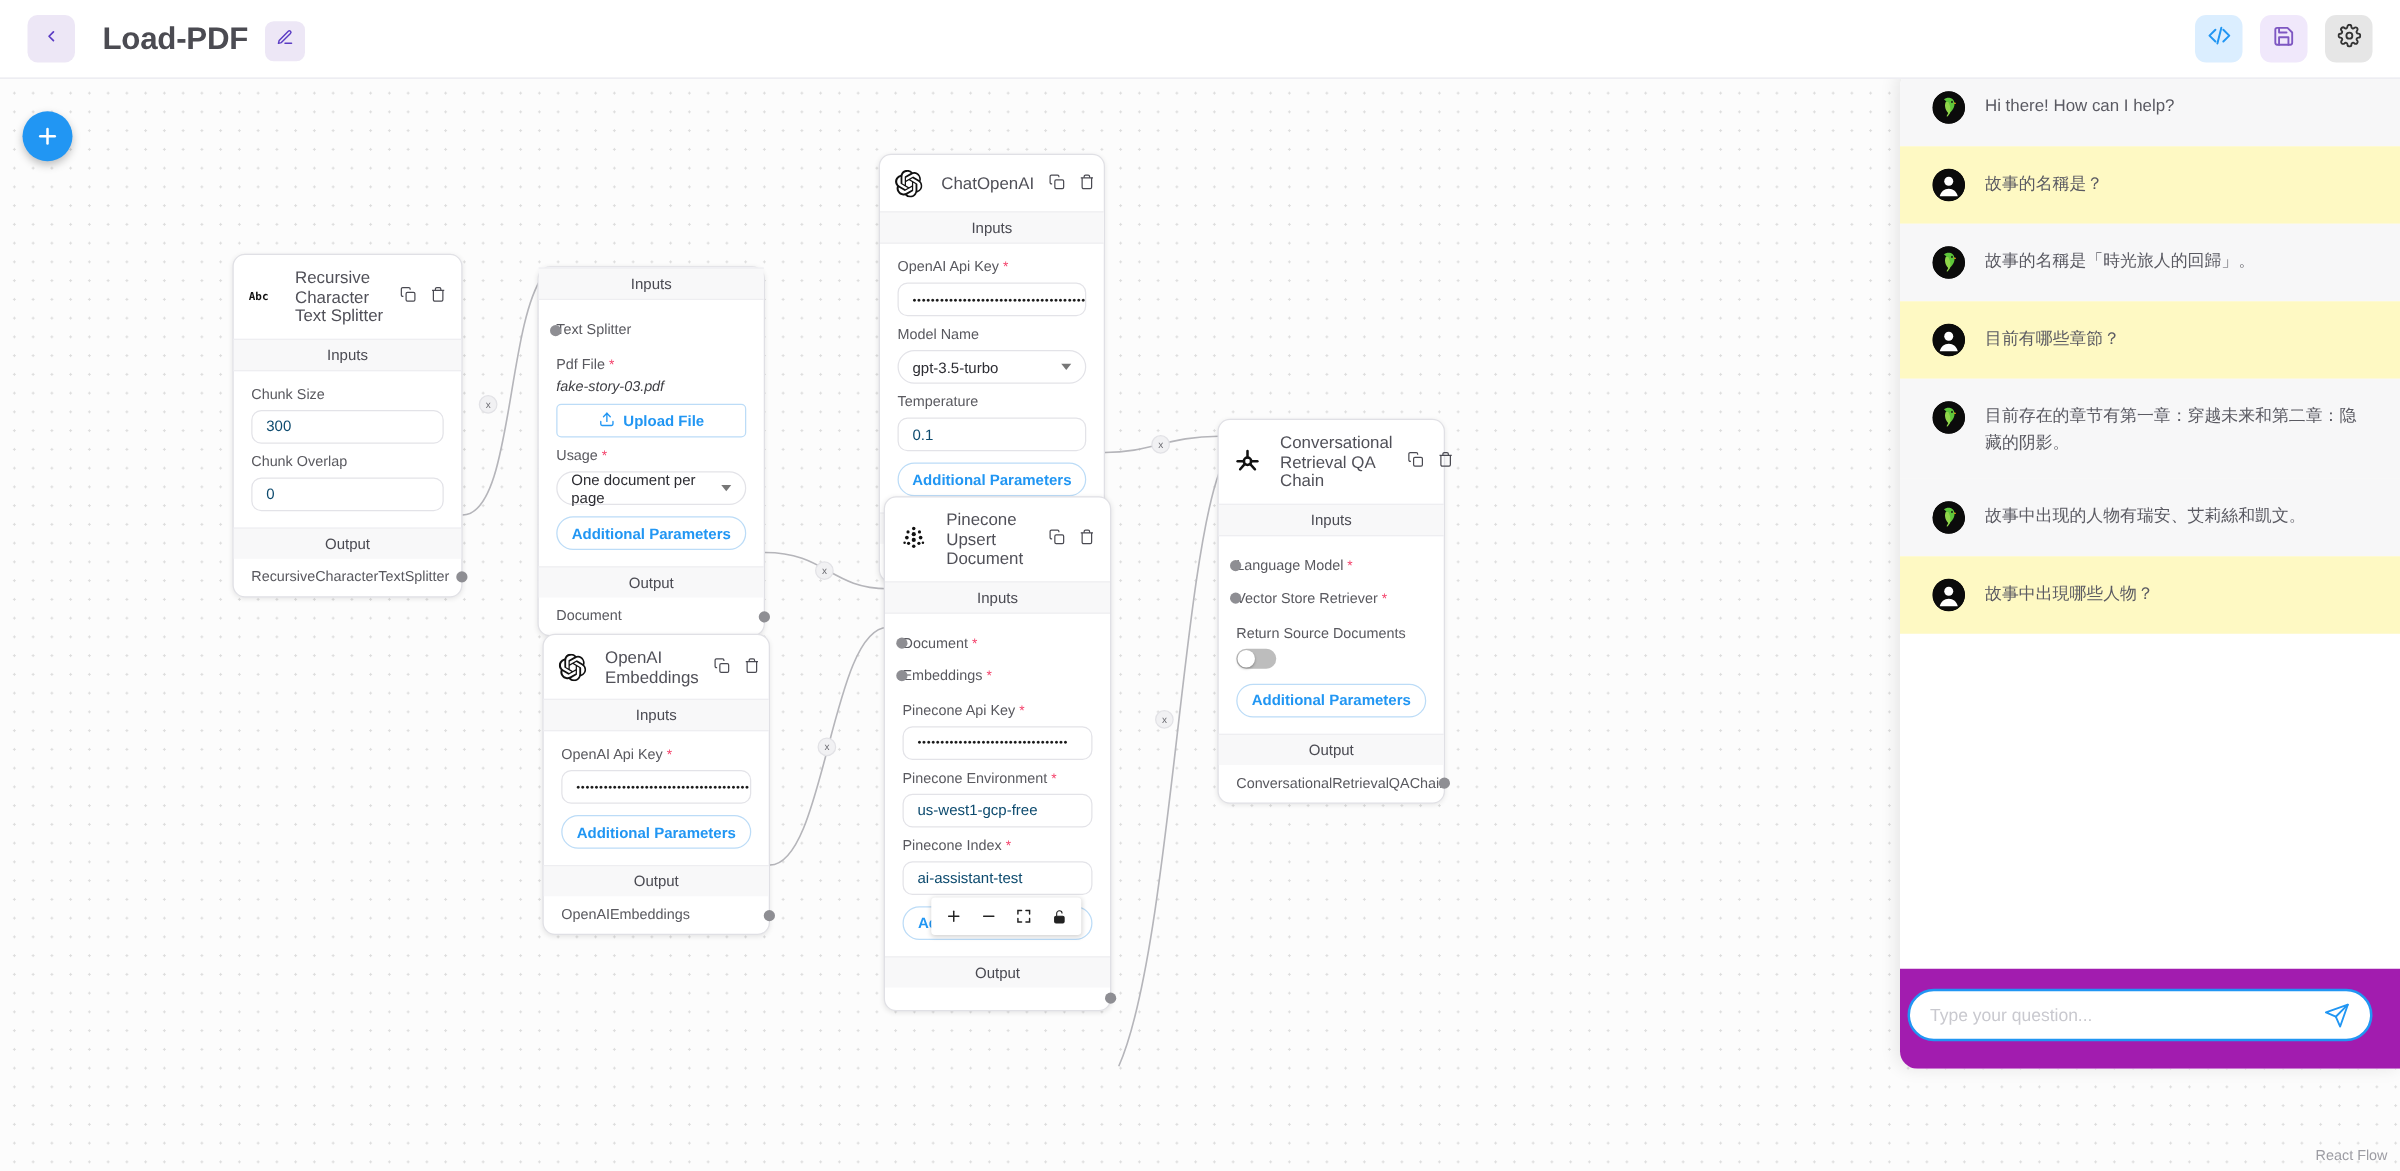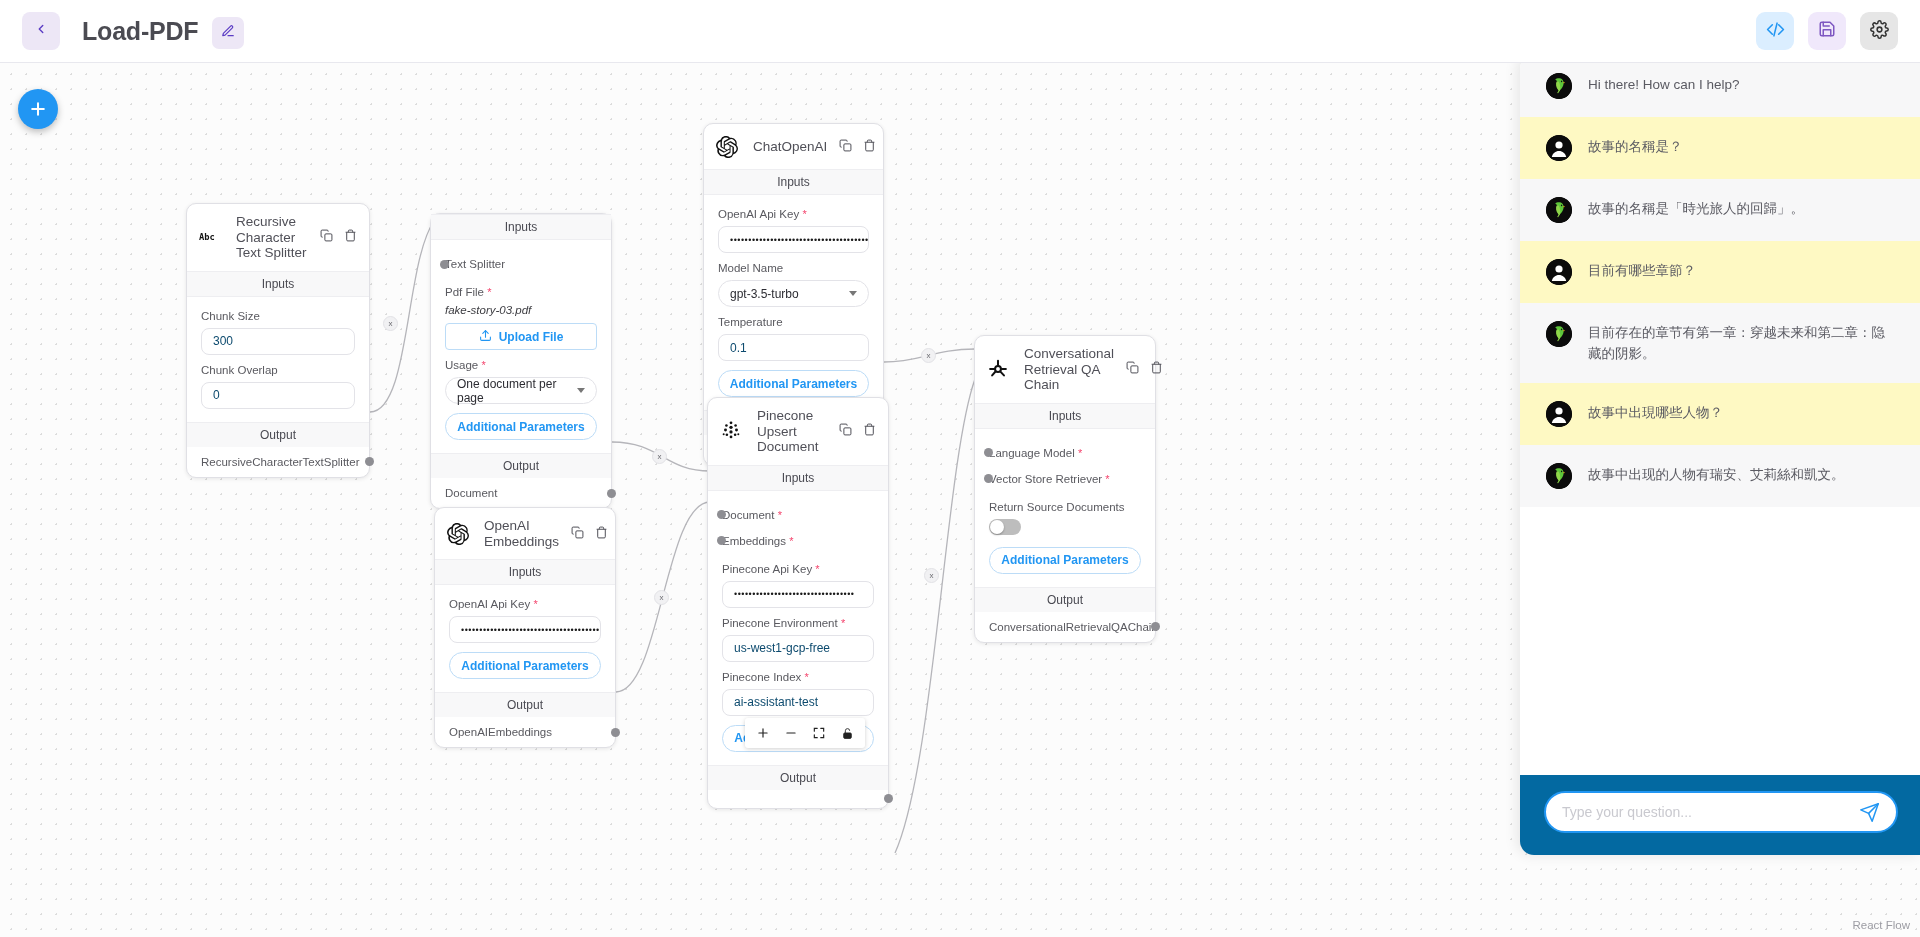--- a/index.html
+++ b/index.html
@@ -159,21 +159,21 @@
   }
   .chat-scroll { flex: 1; overflow: hidden; }
   .msg { display: flex; gap: 16px; padding: 18px 22px 18px 26px; align-items: flex-start; }
   .msg.bot { background: #f7f7f8; }
   .msg.user { background: #fef9c3; }
   .avatar {
     width: 26px; height: 26px; border-radius: 50%; background: #000;
     flex: 0 0 26px; display: flex; align-items: center; justify-content: center; overflow: hidden;
   }
   .msg-text { font-size: 13.5px; line-height: 1.55; color: #5a5a62; padding-top: 2px; }
-  .chat-input-wrap { padding: 16px 22px 22px 24px; background: #0369a1; }
+  .chat-input-wrap { padding: 16px 22px 22px 6px; background: #a21caf; }
   .chat-input {
     border: 2px solid #2196f3; border-radius: 22px; height: 42px;
     display: flex; align-items: center; padding: 0 16px; gap: 10px; background: #fff;
   }
   .chat-input input {
     flex: 1; border: none; outline: none; font-size: 14px; color: #3a3a40;
     font-family: "Liberation Sans", sans-serif; background: transparent;
   }
   .chat-input input::placeholder { color: #c9c9cf; }
   .send-btn { cursor: pointer; display: flex; align-items: center; }
@@ -640,42 +640,42 @@
             <svg width="26" height="26" viewBox="0 0 26 26">
               <circle cx="13" cy="13" r="13" fill="#0b0b0b"></circle>
               <path d="M13.5 5.2c2 .2 3.4 1.6 3.9 3.3.5 1.8.1 3.8-.9 5.5-.9 1.6-2.2 2.9-3.3 3.8l-.6-.3c.3-1.2.4-2.6.3-3.9-.2-1.9-.8-3.7-1.7-5.1-.6-.9-1.3-1.6-2-2 .9-.9 2.3-1.4 4.3-1.3z" fill="#5ec63a"></path>
               <path d="M12.6 8.6c.9 1.4 1.5 3.2 1.7 5.1.1 1.3 0 2.7-.3 3.9l-1.9 2.6-.9-.2 1.4-2.6c-1.3-1.3-2.2-3.1-2.5-4.9-.2-1.5 0-2.9.5-4z" fill="#8fd64a"></path>
               <path d="M15.6 7.6c.5.2.8.7.7 1.2-.1.4-.5.6-.9.5-.4-.1-.6-.6-.5-1 .1-.4.4-.7.7-.7z" fill="#111"></path>
               <path d="M17.6 8.8c.6.2 1.1.6 1.3 1.1l-1.8.3z" fill="#f0a21a"></path>
             </svg>
           </div>
           <div class="msg-text">目前存在的章节有第一章：穿越未来和第二章：隐藏的阴影。</div>
         </div>
-        <div class="msg user">
-          <div class="avatar">
-            <svg width="26" height="26" viewBox="0 0 26 26">
-              <circle cx="13" cy="13" r="13" fill="#0b0b0b"></circle>
-              <circle cx="13" cy="10" r="3.6" fill="#fff"></circle>
-              <path d="M5.8 22c.7-3.6 3.7-6 7.2-6s6.5 2.4 7.2 6z" fill="#fff"></path>
-            </svg>
-          </div>
-          <div class="msg-text">故事中出現哪些人物？</div>
-        </div>
         <div class="msg bot">
           <div class="avatar">
             <svg width="26" height="26" viewBox="0 0 26 26">
               <circle cx="13" cy="13" r="13" fill="#0b0b0b"></circle>
               <path d="M13.5 5.2c2 .2 3.4 1.6 3.9 3.3.5 1.8.1 3.8-.9 5.5-.9 1.6-2.2 2.9-3.3 3.8l-.6-.3c.3-1.2.4-2.6.3-3.9-.2-1.9-.8-3.7-1.7-5.1-.6-.9-1.3-1.6-2-2 .9-.9 2.3-1.4 4.3-1.3z" fill="#5ec63a"></path>
               <path d="M12.6 8.6c.9 1.4 1.5 3.2 1.7 5.1.1 1.3 0 2.7-.3 3.9l-1.9 2.6-.9-.2 1.4-2.6c-1.3-1.3-2.2-3.1-2.5-4.9-.2-1.5 0-2.9.5-4z" fill="#8fd64a"></path>
               <path d="M15.6 7.6c.5.2.8.7.7 1.2-.1.4-.5.6-.9.5-.4-.1-.6-.6-.5-1 .1-.4.4-.7.7-.7z" fill="#111"></path>
               <path d="M17.6 8.8c.6.2 1.1.6 1.3 1.1l-1.8.3z" fill="#f0a21a"></path>
             </svg>
           </div>
           <div class="msg-text">故事中出现的人物有瑞安、艾莉絲和凱文。</div>
         </div>
+        <div class="msg user">
+          <div class="avatar">
+            <svg width="26" height="26" viewBox="0 0 26 26">
+              <circle cx="13" cy="13" r="13" fill="#0b0b0b"></circle>
+              <circle cx="13" cy="10" r="3.6" fill="#fff"></circle>
+              <path d="M5.8 22c.7-3.6 3.7-6 7.2-6s6.5 2.4 7.2 6z" fill="#fff"></path>
+            </svg>
+          </div>
+          <div class="msg-text">故事中出現哪些人物？</div>
+        </div>
       </div>
     <div class="chat-input-wrap">
       <div class="chat-input">
         <input type="text" placeholder="Type your question..." style="">
         <span class="send-btn">
           <svg width="21" height="21" viewBox="0 0 24 24" fill="none" stroke="#2196f3" stroke-width="1.7" stroke-linecap="round" stroke-linejoin="round">
               <line x1="22" y1="2" x2="11" y2="13"></line>
               <polygon points="22 2 15 22 11 13 2 9 22 2"></polygon>
             </svg>
         </span>

